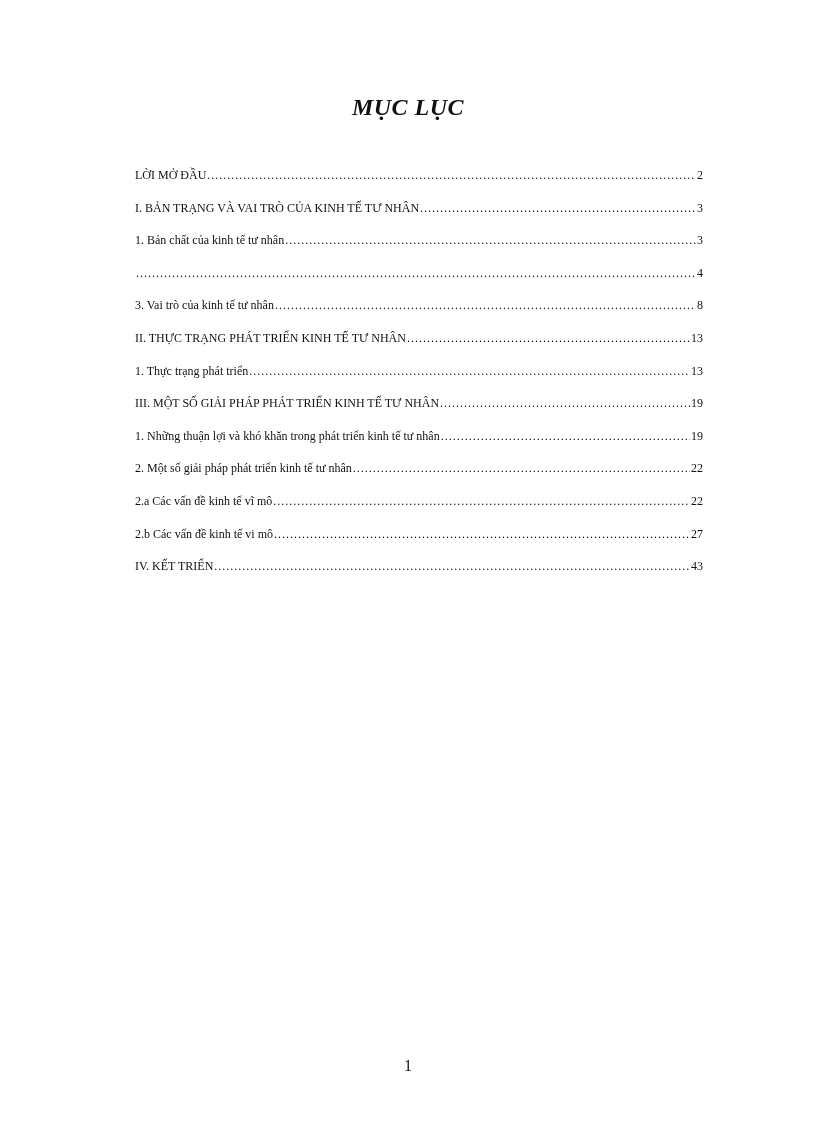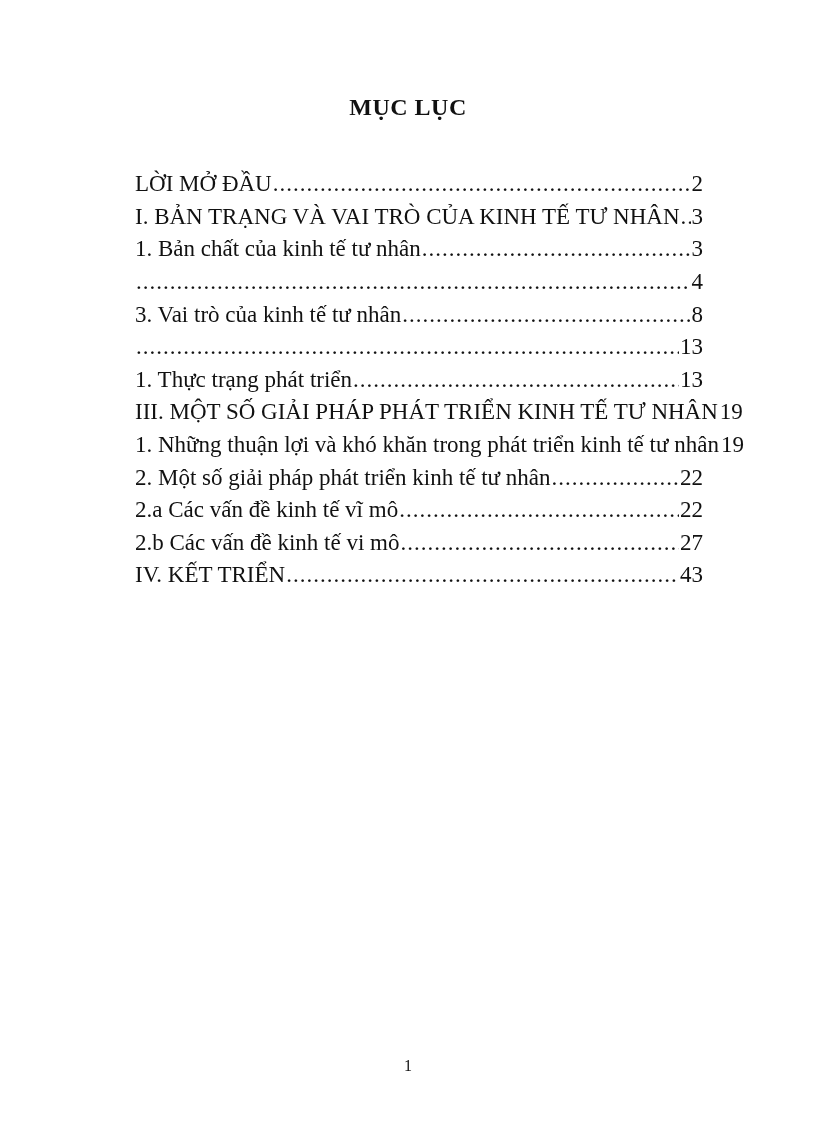--- a/index.html
+++ b/index.html
@@ -1,21 +1,21 @@
 <!DOCTYPE html>
 <html><head>
   <meta charset="utf-8">
   <style>
     html, body { margin: 0; padding: 0; background: #ffffff; }
     body { width: 816px; height: 1123px; position: relative; overflow: hidden;
            font-family: "Liberation Serif", serif; color: #111111; }
     .title { position: absolute; top: 94px; left: 0; width: 816px; text-align: center;
-             font-size: 24px; font-weight: bold; letter-spacing: 0.5px; }
+             font-size: 24px; font-weight: bold; letter-spacing: 0.5px; font-style: italic; }
     .toc { position: absolute; top: 168px; left: 135px; width: 568px; }
-    .toc-row { display: flex; align-items: center; height: 32.6px; font-size: 23px; white-space: nowrap; }
+    .toc-row { display: flex; align-items: flex-start; height: 32.6px; font-size: 12px; white-space: nowrap; }
     .toc-label { flex: 0 0 auto; }
     .toc-dots { flex: 1 1 auto; overflow: hidden; margin: 0 1px; }
     .toc-dots::before { content: "....................................................................................................................................................................................................................................................."; letter-spacing: 1px; }
     .toc-page { flex: 0 0 auto; }
     .page-num { position: absolute; top: 1057px; left: 0; width: 816px; text-align: center; font-size: 16px; }
   </style>
 </head>
 <body>
 
 <div class="title">MỤC LỤC</div>
@@ -39,20 +39,21 @@
   <div class="toc-row">
     <span class="toc-dots"></span>
     <span class="toc-page">4</span>
   </div>
   <div class="toc-row">
     <span class="toc-label">3. Vai trò của kinh tế tư nhân</span>
     <span class="toc-dots"></span>
     <span class="toc-page">8</span>
   </div>
   <div class="toc-row">
+    <span class="toc-label">II. THỰC TRẠNG PHÁT TRIỂN KINH TẾ TƯ NHÂN</span>
     <span class="toc-dots"></span>
     <span class="toc-page">13</span>
   </div>
   <div class="toc-row">
     <span class="toc-label">1.  Thực trạng phát triển</span>
     <span class="toc-dots"></span>
     <span class="toc-page">13</span>
   </div>
   <div class="toc-row">
     <span class="toc-label">III. MỘT SỐ GIẢI PHÁP PHÁT TRIỂN KINH TẾ TƯ NHÂN</span>

